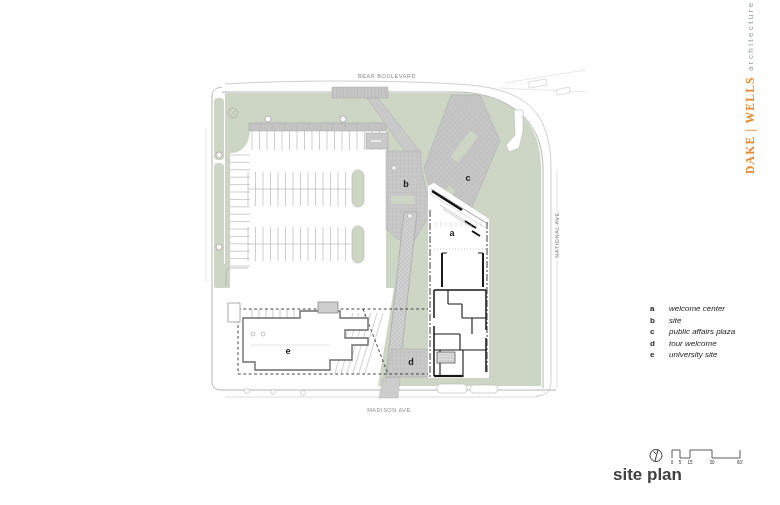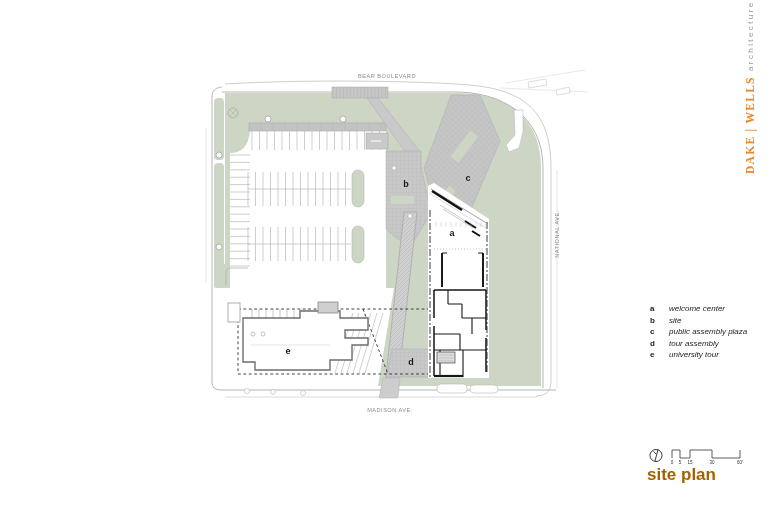--- a/index.html
+++ b/index.html
@@ -16,22 +16,22 @@
   .brand-suffix{font-size:8px;color:#8f9595;letter-spacing:2.4px;padding-top:5px;}
 
   
   .legend{position:absolute;left:650px;top:303px;font-size:8px;color:#1c1c1c;}
   .legend-row{display:flex;line-height:11.6px;}
   .legend-key{width:19px;font-weight:700;}
   .legend-label{font-weight:400;font-style:italic;}
 
   
   .scaleblock{position:absolute;left:648px;top:446px;width:110px;}
-  .title{position:absolute;left:647px;top:465px;font-size:17px;font-weight:700;
-         color:#a16207;letter-spacing:0;}
+  .title{position:absolute;left:613px;top:465px;font-size:17px;font-weight:700;
+         color:#404040;letter-spacing:0;}
 </style>
 </head>
 <body>
 
 <div id="canvas">
 
   
   <svg width="780" height="505" viewBox="0 0 780 505">
     <defs>
       <pattern id="pgrid" width="4" height="4" patternUnits="userSpaceOnUse">
@@ -207,29 +207,29 @@
     <div class="legend-row">
       <span class="legend-key">a</span>
       <span class="legend-label">welcome center</span>
     </div>
     <div class="legend-row">
       <span class="legend-key">b</span>
       <span class="legend-label">site</span>
     </div>
     <div class="legend-row">
       <span class="legend-key">c</span>
-      <span class="legend-label">public assembly plaza</span>
+      <span class="legend-label">public affairs plaza</span>
     </div>
     <div class="legend-row">
       <span class="legend-key">d</span>
-      <span class="legend-label">tour assembly</span>
+      <span class="legend-label">tour welcome</span>
     </div>
     <div class="legend-row">
       <span class="legend-key">e</span>
-      <span class="legend-label">university tour</span>
+      <span class="legend-label">university site</span>
     </div>
   </div>
 
   
   <div class="scaleblock">
     <svg width="100" height="22" viewBox="0 0 100 22">
       <g stroke="#222222" fill="none" stroke-width="0.9">
         <circle cx="8" cy="9.5" r="6"></circle>
         <path d="M7,15 L10,3.5"></path>
         <path d="M5.5,5.5 L8,8"></path>

